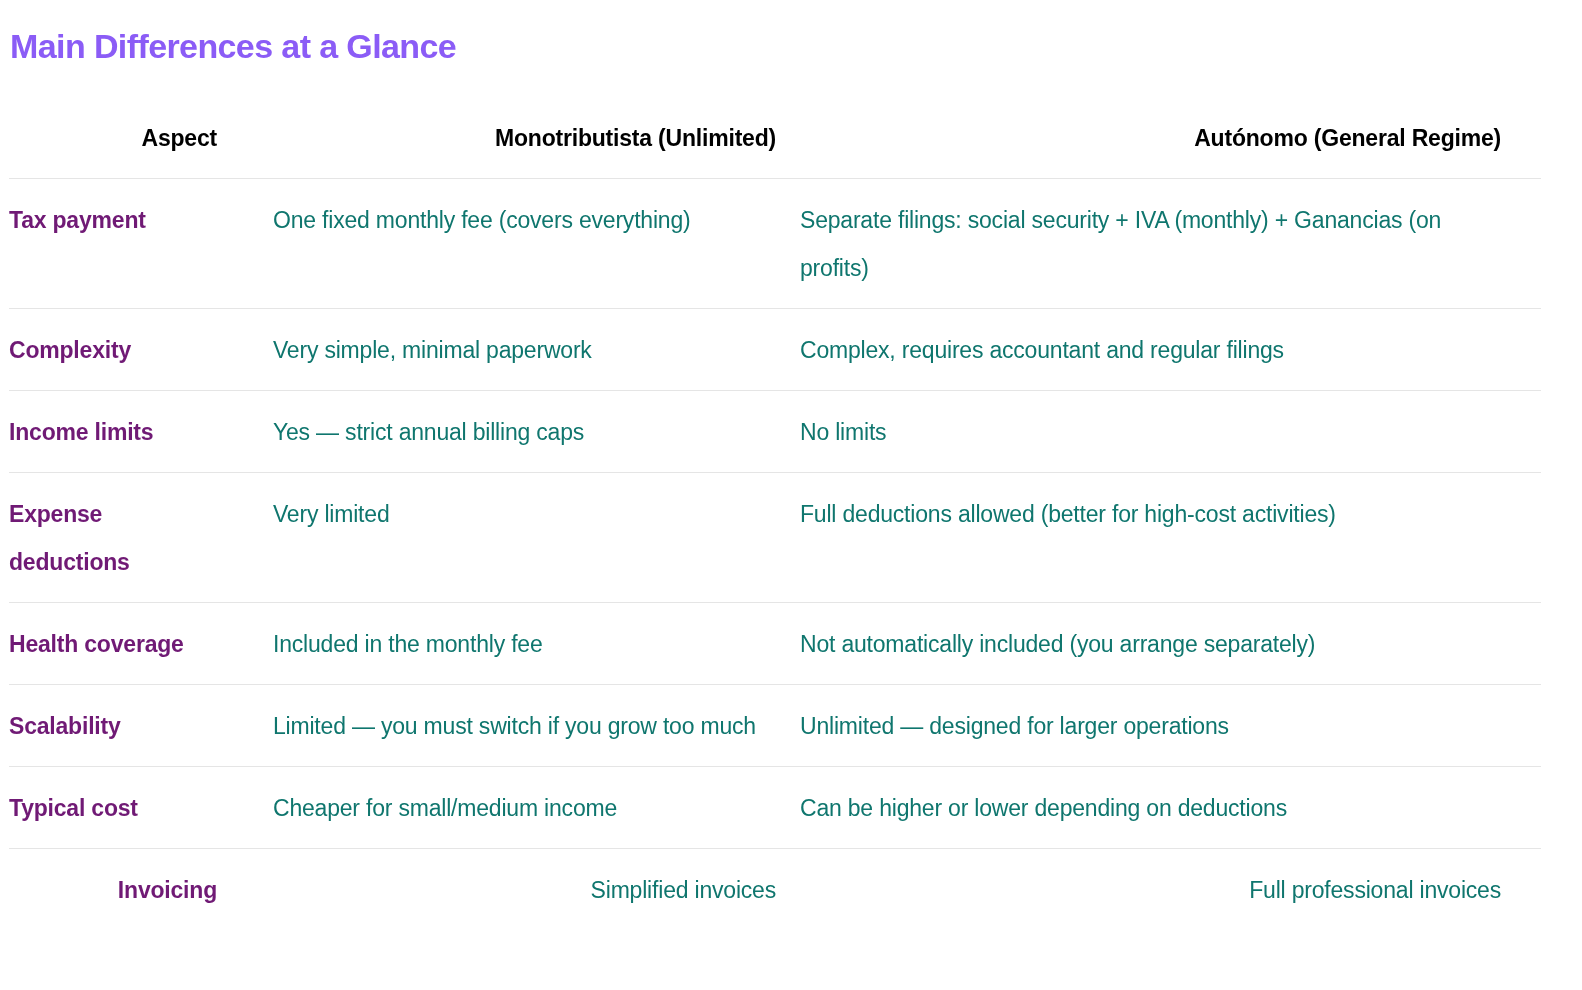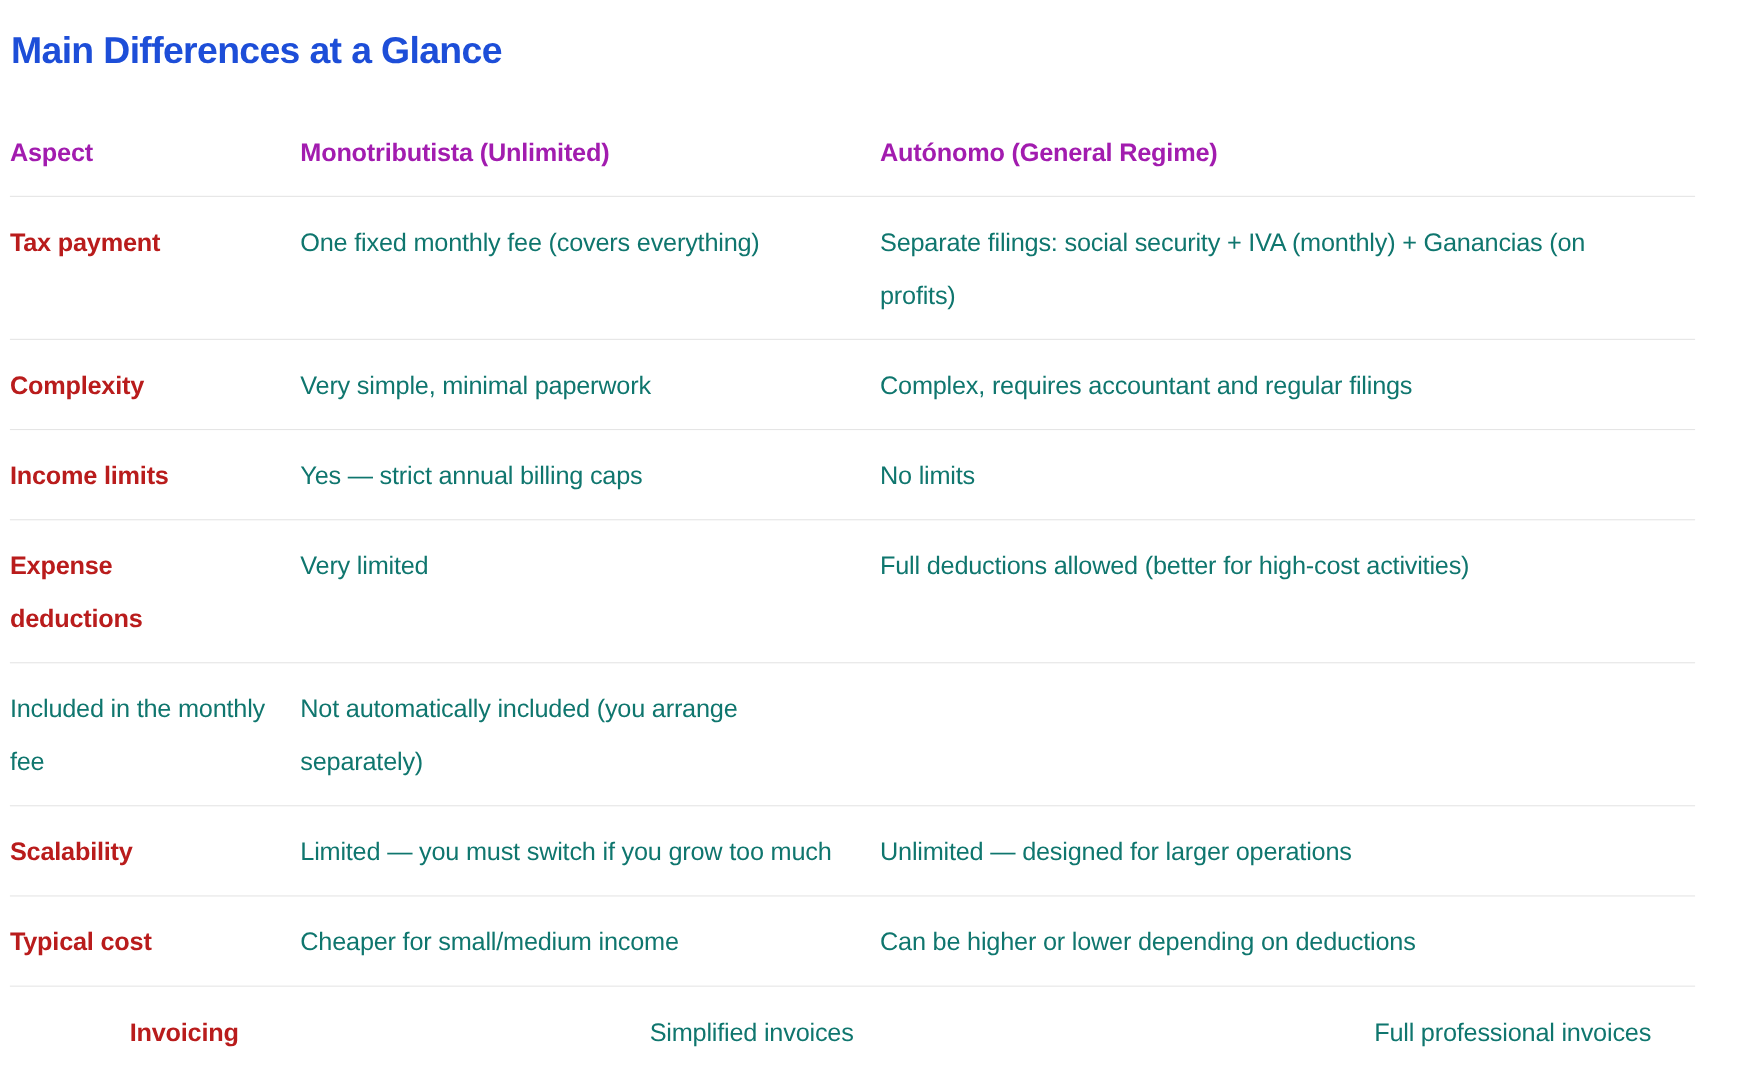--- a/index.html
+++ b/index.html
@@ -19,21 +19,21 @@
   .page {
     width: 1532px;
     margin-left: 9px;
   }
   .page-title {
     font-size: 34px;
     font-weight: 700;
     line-height: 41px;
     letter-spacing: -0.6px;
     margin: 26px 0 0 1px;
-    color: #1d4ed8;
+    color: #8b5cf6;
   }
   .table {
     width: 100%;
   }
   .row {
     display: grid;
     grid-template-columns: 264px 527px 1fr;
     border-bottom: 1px solid #e5e5e5;
   }
   .row:last-child {
@@ -43,30 +43,31 @@
   .cell {
     font-size: 23px;
     line-height: 48px;
     letter-spacing: -0.2px;
     padding: 17px 24px 16px 0;
     color: #0f766e;
   }
   .cell.col-aspect {
     font-weight: 700;
     padding-right: 56px;
-    color: #b91c1c;
+    color: #701a75;
   }
   .cell.col-auto {
     padding-right: 40px;
   }
   .row.header .cell {
     font-weight: 700;
     padding-top: 47px;
     padding-bottom: 16px;
-    color: #a21caf;
+    color: #000000;
+    text-align: right;
   }
 </style>
 </head>
 <body>
 
 <main class="page">
   <h1 class="page-title">Main Differences at a Glance</h1>
 
   <div class="table">
 
@@ -94,20 +95,21 @@
       <div class="cell col-auto">No limits</div>
     </div>
 
     <div class="row">
       <div class="cell col-aspect">Expense deductions</div>
       <div class="cell col-mono">Very limited</div>
       <div class="cell col-auto">Full deductions allowed (better for high-cost activities)</div>
     </div>
 
     <div class="row">
+      <div class="cell col-aspect">Health coverage</div>
       <div class="cell col-mono">Included in the monthly fee</div>
       <div class="cell col-auto">Not automatically included (you arrange separately)</div>
     </div>
 
     <div class="row">
       <div class="cell col-aspect">Scalability</div>
       <div class="cell col-mono">Limited — you must switch if you grow too much</div>
       <div class="cell col-auto">Unlimited — designed for larger operations</div>
     </div>
 

